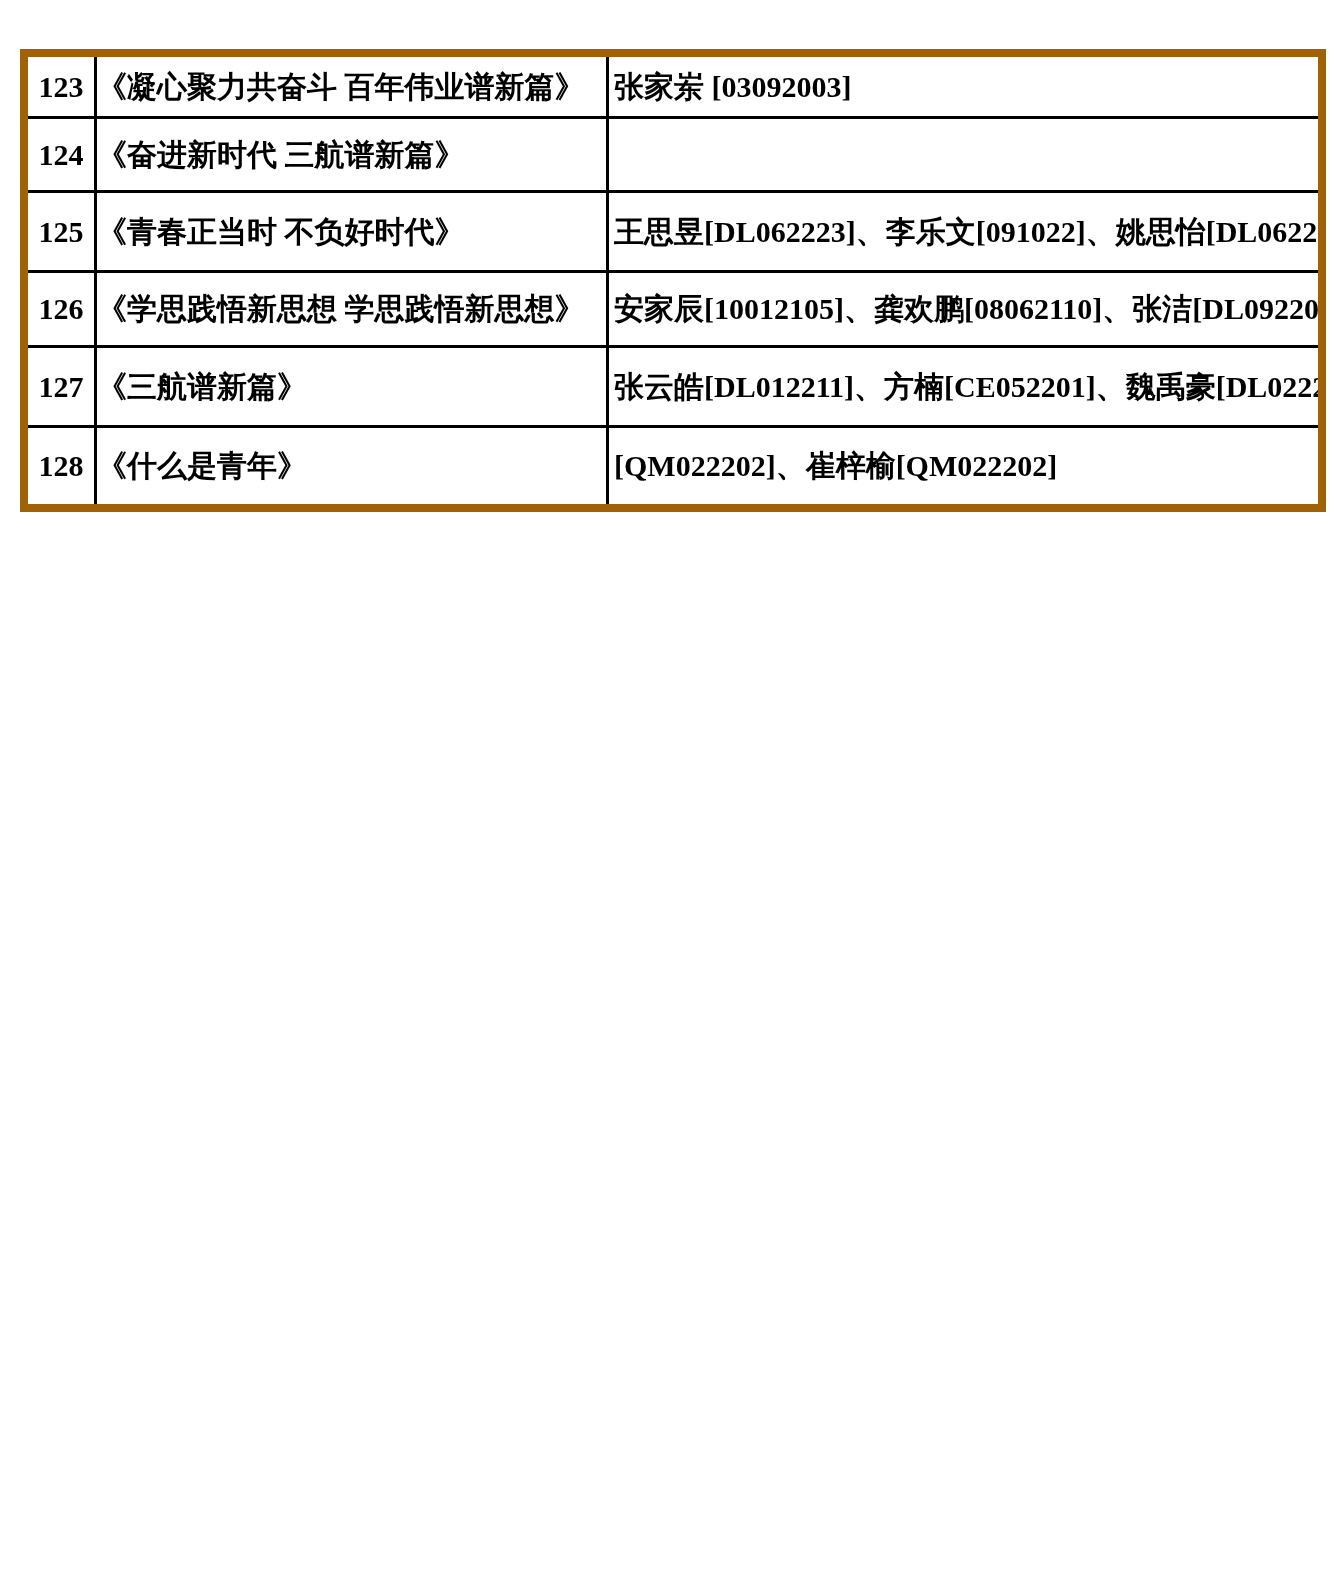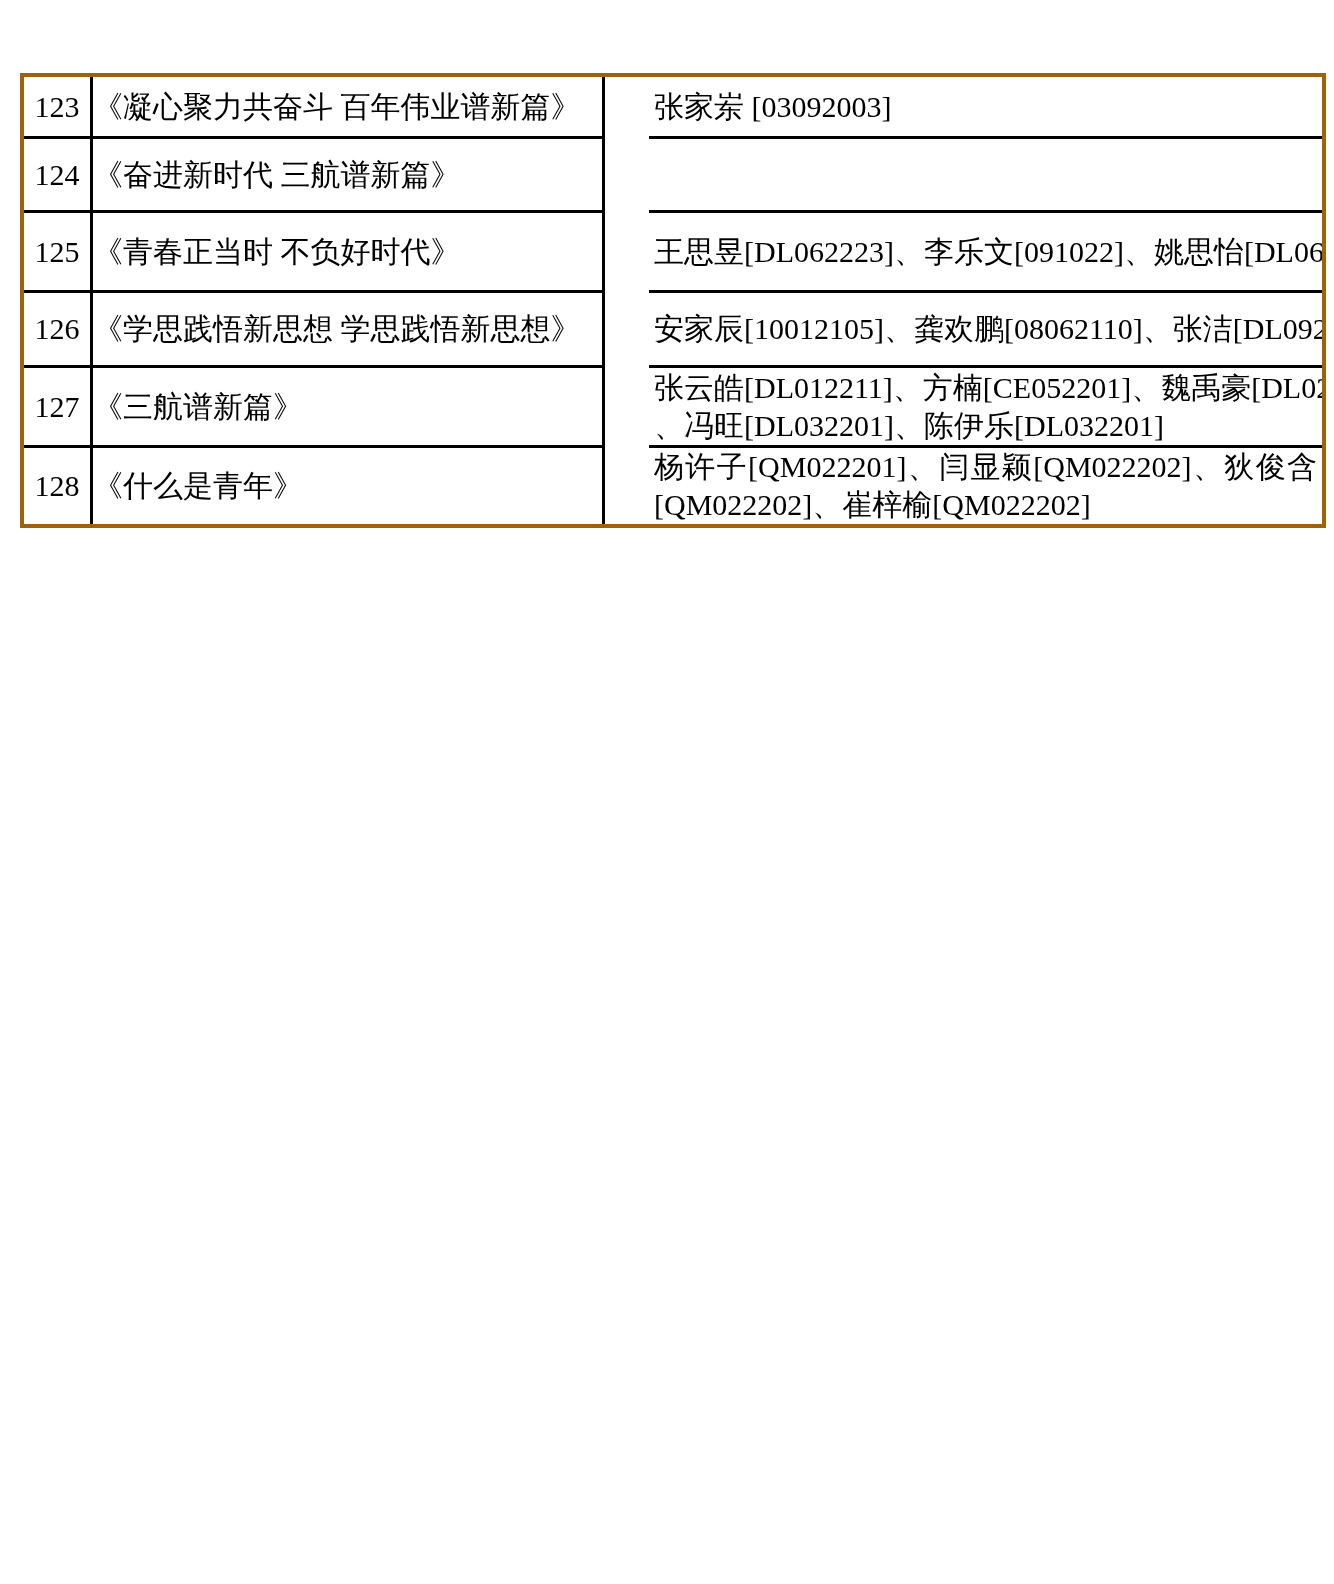--- a/index.html
+++ b/index.html
@@ -10,39 +10,40 @@
   body {
     width: 1334px;
     height: 1584px;
     position: relative;
     font-family: "Liberation Serif", "DejaVu Serif", serif;
     color: #000000;
   }
   .doc-table {
     position: absolute;
     left: 20px;
-    top: 73px;
+    top: 49px;
     width: 1306px;
     box-sizing: border-box;
-    border: 4px solid #a16207;
+    border: 8px solid #a16207;
     display: grid;
     grid-template-columns: 69px 512px 1fr;
     grid-template-rows: 62px 74px 80px 75px 80px 76px;
     font-size: 30px;
     line-height: 38px;
+    font-weight: bold;
   }
   .tr { display: contents; }
   .td {
     box-sizing: border-box;
     border-right: 3px solid #000000;
     border-bottom: 3px solid #000000;
     overflow: hidden;
     background: #ffffff;
   }
-  .tr .td:last-child { border-right: none; margin-left: 44px; }
+  .tr .td:last-child { border-right: none; }
   .tr:last-child .td { border-bottom: none; }
   .td.num {
     display: flex;
     align-items: center;
     justify-content: center;
   }
   .td.title {
     display: flex;
     align-items: center;
     white-space: nowrap;
@@ -93,26 +94,24 @@
     <div class="td names">
       <div class="line stretch">安家辰[10012105]、龚欢鹏[08062110]、张洁[DL092207]、</div>
     </div>
   </div>
 
   <div class="tr">
     <div class="td num">127</div>
     <div class="td title">《三航谱新篇》</div>
     <div class="td names">
       <div class="line stretch">张云皓[DL012211]、方楠[CE052201]、魏禹豪[DL022210]</div>
-      <div class="line">、冯旺[DL032201]、陈伊乐[DL032201]</div>
     </div>
   </div>
 
   <div class="tr">
     <div class="td num">128</div>
     <div class="td title">《什么是青年》</div>
     <div class="td names">
-      <div class="line stretch">杨许子[QM022201]、闫显颖[QM022202]、狄俊含</div>
       <div class="line">[QM022202]、崔梓榆[QM022202]</div>
     </div>
   </div>
 
 </div>
 
 </body></html>

